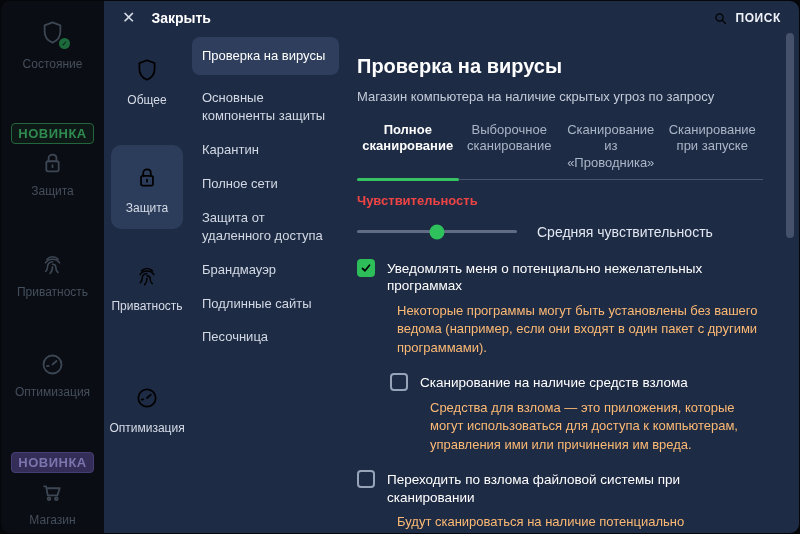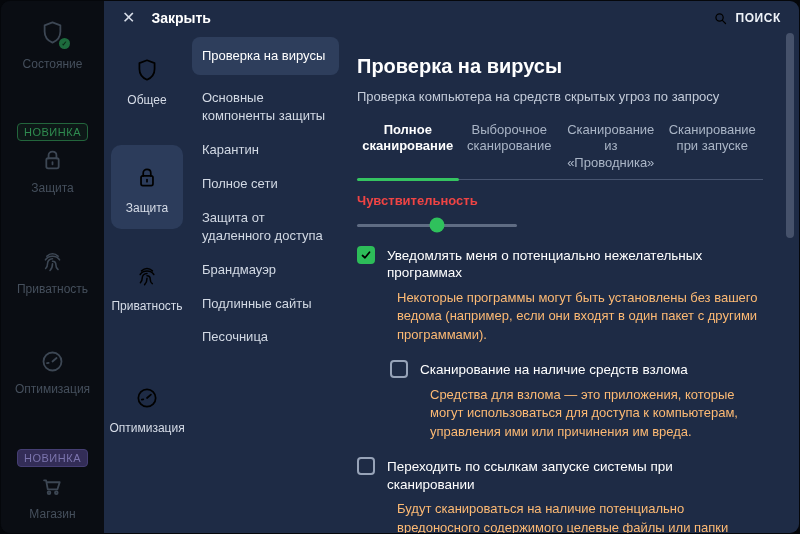--- a/index.html
+++ b/index.html
@@ -9,21 +9,21 @@
 
   
   .app-sidebar{width:103px;background:#0a0d13;display:flex;flex-direction:column;align-items:center;flex:0 0 103px;}
   .brand{width:100%;height:30px;display:flex;align-items:center;padding-left:12px;overflow:hidden;white-space:nowrap;background:#10141c;}
   .brand-logo{width:17px;height:17px;border-radius:50%;background:radial-gradient(circle at 35% 30%,#d88a45,#8a4a1f);flex:0 0 17px;margin-right:7px;}
   .brand-name{font-size:13px;font-weight:bold;color:#4d545f;}
   .mnav{display:flex;flex-direction:column;align-items:center;margin-top:18px;width:100%;gap:25px;}
   .mnav-item{display:flex;flex-direction:column;align-items:center;margin-bottom:27px;color:#3d4754;}
   .mnav-item svg{width:27px;height:27px;stroke:#3d4754;}
   .mnav-label{font-size:12px;margin-top:7px;color:#454f5c;text-align:center;line-height:1.2;}
-  .badge{font-size:11px;font-weight:normal;letter-spacing:.5px;border-radius:4px;padding:2px 6px;margin-bottom:6px;}
+  .badge{font-size:13px;font-weight:bold;letter-spacing:.5px;border-radius:4px;padding:2px 6px;margin-bottom:6px;}
   .badge-green{border:1px solid #23653c;color:#2f8b4f;background:rgba(22,60,36,.25);}
   .badge-purple{border:1px solid #453e73;color:#7b74ad;background:#332d57;}
   .status-ic{position:relative;}
   .status-dot{position:absolute;right:-4px;bottom:1px;width:11px;height:11px;border-radius:50%;background:#1d6b3d;
               display:flex;align-items:center;justify-content:center;font-size:7px;color:#0a2515;font-weight:bold;}
   .mnav-bottom{margin-top:auto;margin-bottom:14px;display:flex;align-items:center;gap:7px;color:#3d4754;padding:0 6px;}
   .mnav-bottom svg{width:18px;height:18px;stroke:#3d4754;flex:0 0 18px;}
   .mnav-bottom .mnav-label{margin-top:0;text-align:left;}
 
   
@@ -230,34 +230,35 @@
           <div class="menu-item">Карантин</div>
           <div class="menu-item">Полное сети</div>
           <div class="menu-item">Защита от удаленного доступа</div>
           <div class="menu-item">Брандмауэр</div>
           <div class="menu-item">Подлинные сайты</div>
           <div class="menu-item">Песочница</div>
         </nav>
 
       <main class="content">
         <h1 class="page-title">Проверка на вирусы</h1>
-        <div class="page-subtitle">Проверка компьютера на средств скрытых угроз по запросу</div>
+        <div class="page-subtitle">Магазин компьютера на наличие скрытых угроз по запросу</div>
 
         <div class="tabs" id="tabs">
             <div class="tab active">Полное сканирование</div>
             <div class="tab">Выборочное сканирование</div>
             <div class="tab">Сканирование из «Проводника»</div>
             <div class="tab">Сканирование при запуске</div>
           </div>
 
         <div class="sens-label">Чувствительность</div>
         <div class="slider-row">
           <div class="slider-track">
             <div class="slider-knob" id="slider-knob" style="left: 50%;"></div>
           </div>
+          <div class="slider-value">Средняя чувствительность</div>
         </div>
 
         <div class="options" id="options">
             <div class="option">
               <div class="opt-head">
        <span class="cbx checked">
                   <svg>
                     <use href="#i-check"></use>
                   </svg>
                 </span>
@@ -268,21 +269,21 @@
             <div class="option indent">
               <div class="opt-head">
        <span class="cbx"></span>
        <span class="opt-label">Сканирование на наличие средств взлома</span>
      </div>
      <div class="opt-desc">Средства для взлома — это приложения, которые могут использоваться для доступа к компьютерам, управления ими или причинения им вреда.</div>
             </div>
             <div class="option">
               <div class="opt-head">
        <span class="cbx"></span>
-       <span class="opt-label">Переходить по ссылкам запуске системы при сканировании</span>
+       <span class="opt-label">Переходить по взлома файловой системы при сканировании</span>
      </div>
      <div class="opt-desc">Будут сканироваться на наличие потенциально вредоносного содержимого целевые файлы или папки любых ссылок файловой системы.</div>
             </div>
           </div>
       </main>
     </div>
 
     <div class="scroll-thumb"></div>
   </section>
 </div>

